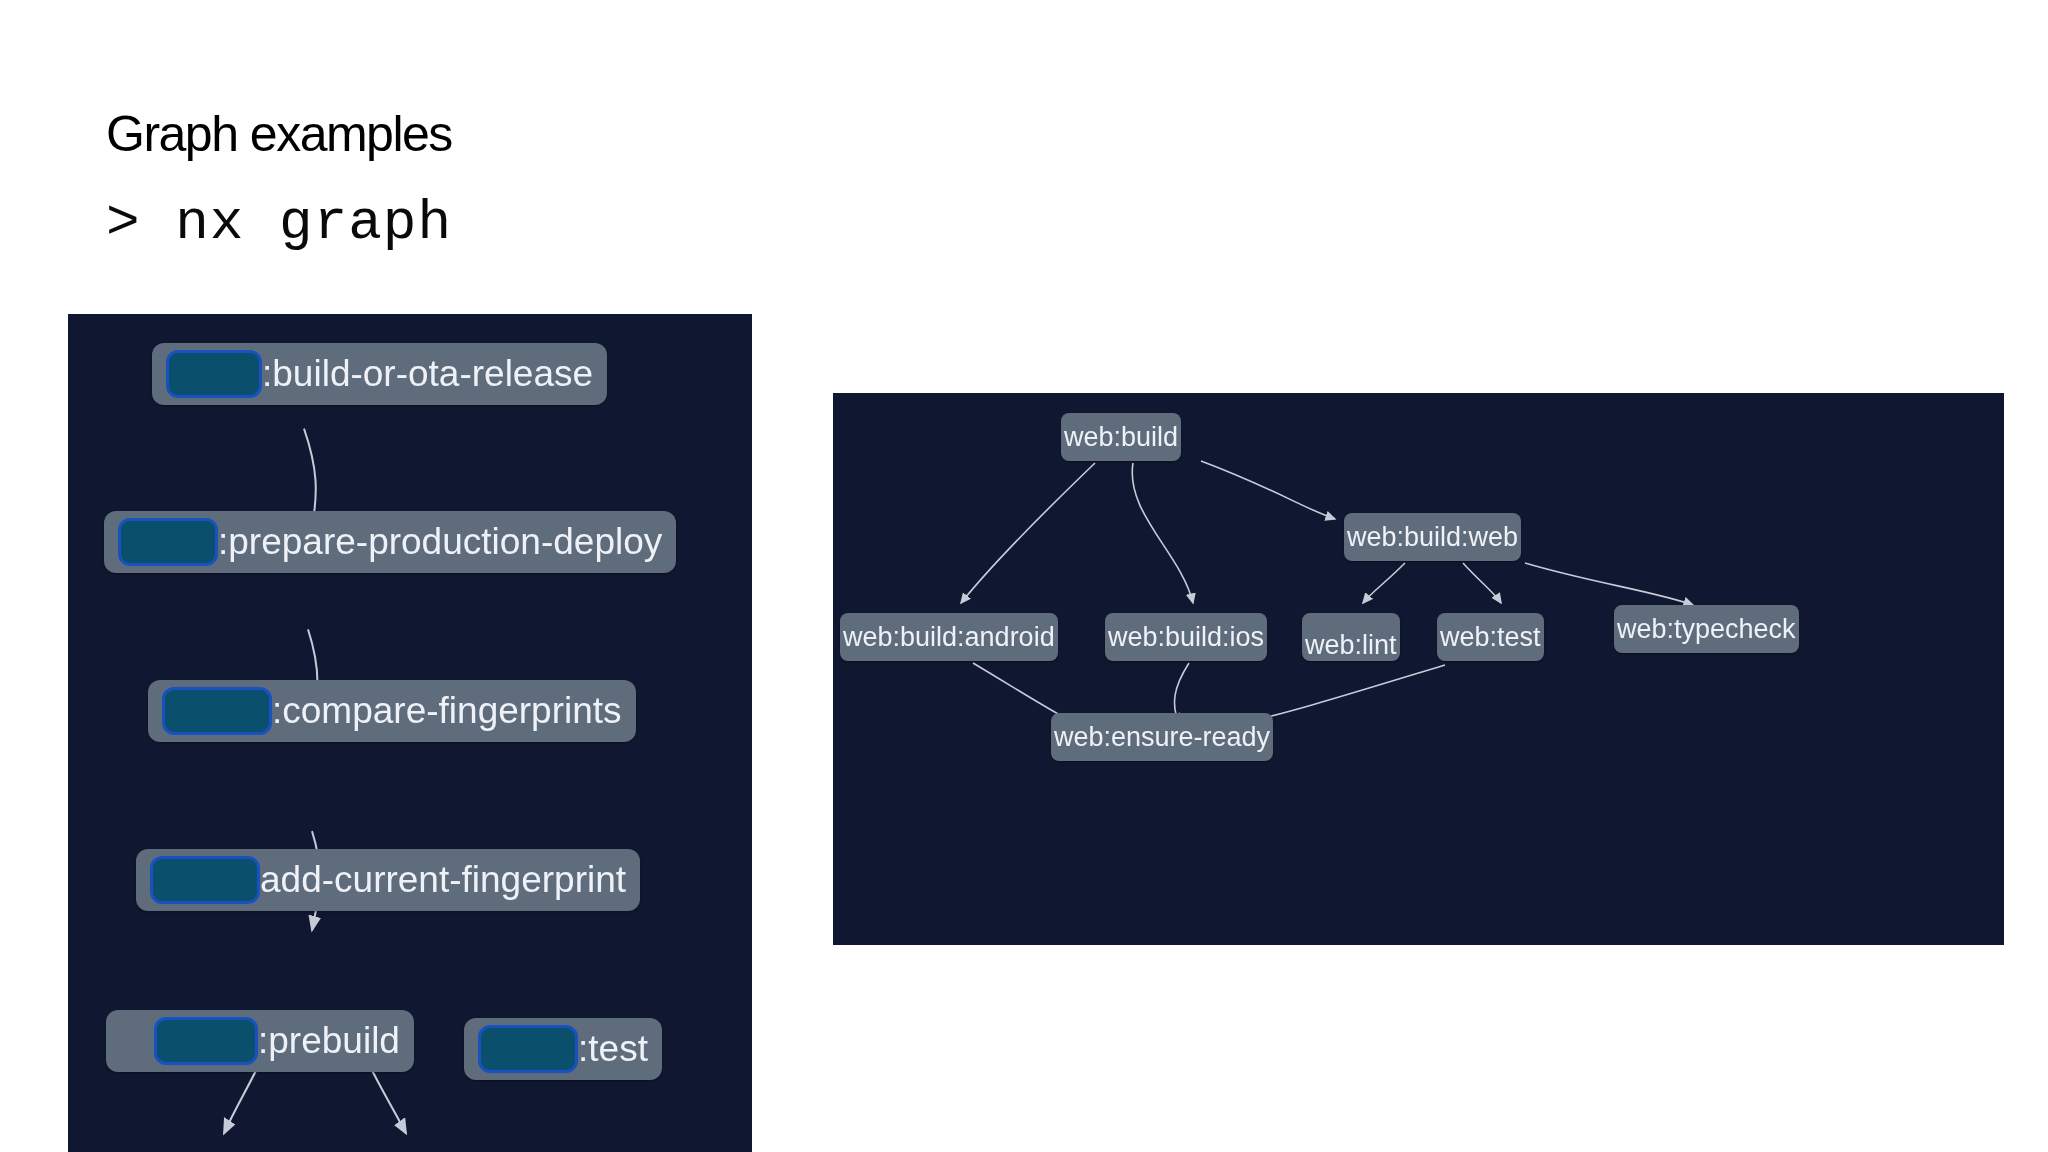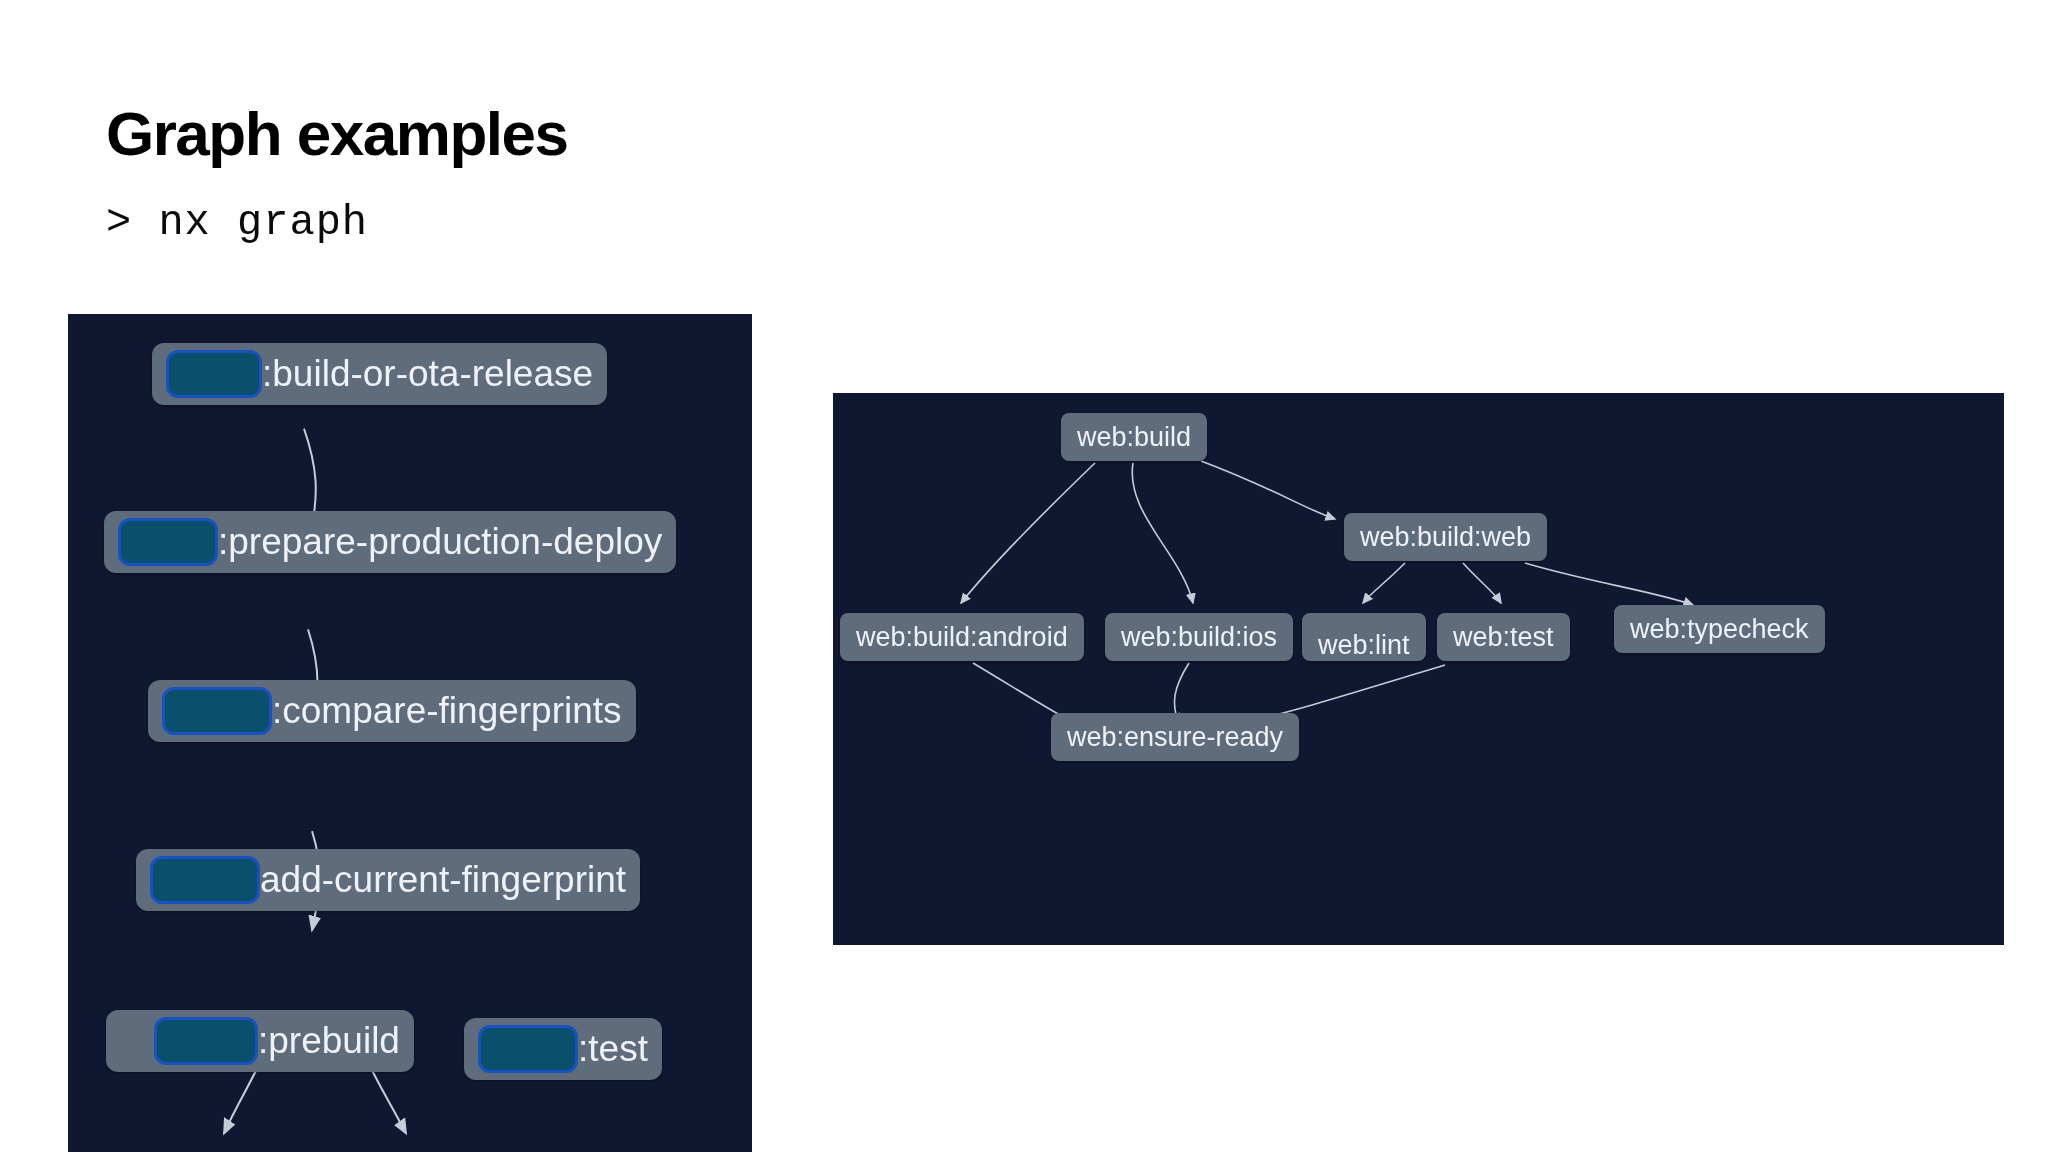--- a/index.html
+++ b/index.html
@@ -14,33 +14,33 @@
     overflow: hidden;
     font-family: "Liberation Sans", sans-serif;
   }
 
   
   #page-title {
     position: absolute;
     left: 106px;
     top: 92px;
     font-family: "Liberation Sans", sans-serif;
-    font-weight: bold;
-    font-size: 62px;
+    font-weight: normal;
+    font-size: 50px;
     line-height: 84px;
     letter-spacing: -1.5px;
     color: #000000;
     white-space: nowrap;
   }
   #page-command {
     position: absolute;
     left: 106px;
     top: 198px;
     font-family: "Liberation Mono", monospace;
-    font-size: 42px;
+    font-size: 56px;
     line-height: 50px;
     color: #0a0a0a;
     white-space: nowrap;
     letter-spacing: 1px;
   }
 
   
   .graph-panel {
     position: absolute;
     background: #101730;
@@ -82,21 +82,21 @@
   #graph-panel-left .node {
     height: 62px;
     font-size: 37px;
     padding: 0 14px;
     border-radius: 12px;
   }
   
   #graph-panel-right .node {
     height: 48px;
     font-size: 27px;
-    padding: 0 16px;
+    padding: 0 3px;
     border-radius: 8px;
   }
   .node-label {
     display: inline-block;
   }
   .redaction {
     display: inline-block;
     background: #0a4f6b;
     border: 3px solid #1752c0;
     border-radius: 12px;

